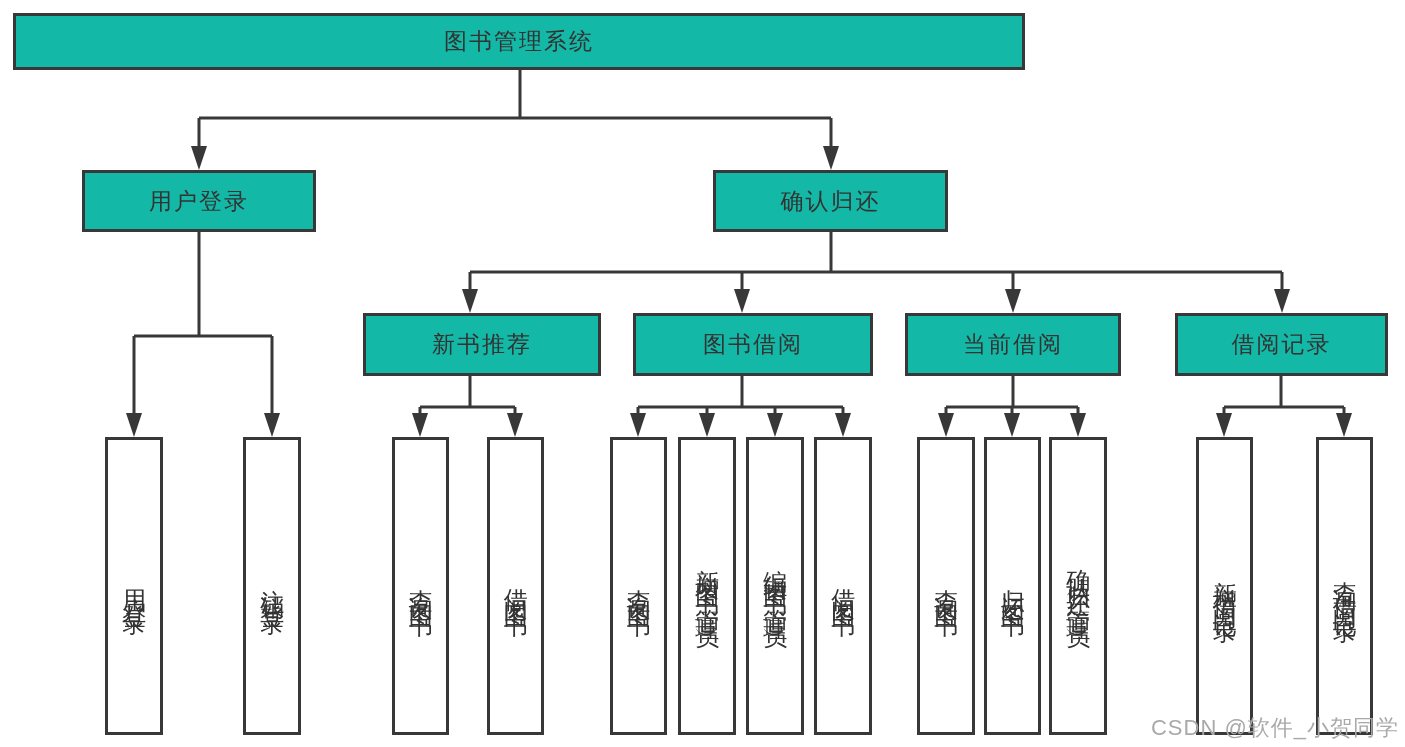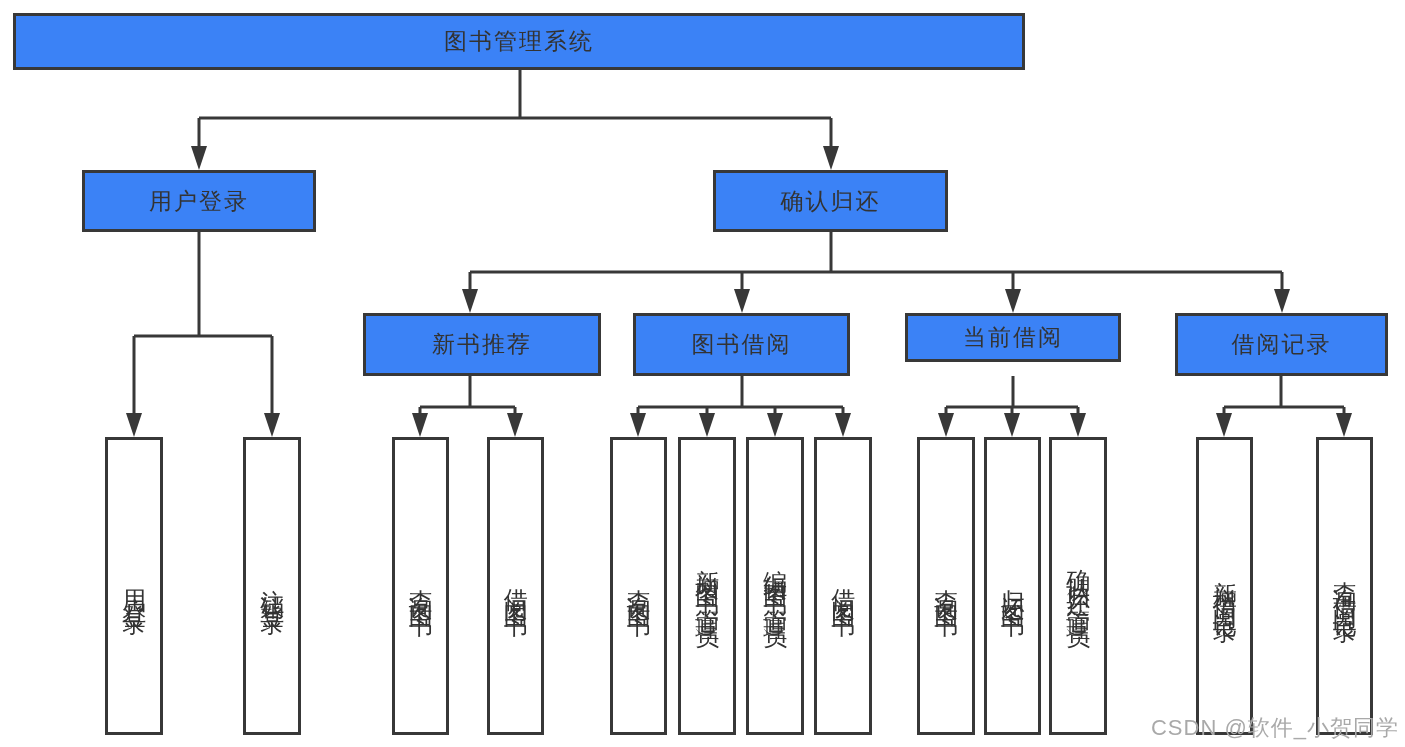--- a/index.html
+++ b/index.html
@@ -2,21 +2,21 @@
 <html><head>
 <meta charset="utf-8">
 <style>
   html,body{margin:0;padding:0;background:#fff;}
   .stage{
     position:relative;width:1405px;height:747px;background:#ffffff;
     font-family:"Liberation Sans","DejaVu Sans",sans-serif;color:#333333;overflow:hidden;
   }
   .wires{position:absolute;left:0;top:0;z-index:0;}
   .hbox{
-    position:absolute;box-sizing:border-box;border:3px solid #383838;background:#3b82f6;
+    position:absolute;box-sizing:border-box;border:3px solid #383838;background:#14b8a6;
     display:flex;align-items:center;justify-content:center;z-index:1;
     font-size:23px;letter-spacing:2px;white-space:nowrap;
   }
   .vbox{
     position:absolute;box-sizing:border-box;border:3px solid #383838;background:#ffffff;
     display:flex;align-items:center;justify-content:center;z-index:1;
   }
   .vbox span{
     writing-mode:vertical-rl;text-orientation:mixed;
     font-size:24px;letter-spacing:8px;line-height:1.1;
@@ -78,24 +78,24 @@
   <div class="hbox" style="left:82px;top:170px;width:234px;height:62px">
     <span>用户登录</span>
   </div>
   <div class="hbox" style="left:713px;top:170px;width:235px;height:62px">
     <span>确认归还</span>
   </div>
 
   <div class="hbox" style="left:363px;top:313px;width:238px;height:63px">
     <span>新书推荐</span>
   </div>
-  <div class="hbox" style="left:633px;top:313px;width:217px;height:63px">
+  <div class="hbox" style="left:633px;top:313px;width:240px;height:63px">
     <span>图书借阅</span>
   </div>
-  <div class="hbox" style="left:905px;top:313px;width:216px;height:49px">
+  <div class="hbox" style="left:905px;top:313px;width:216px;height:63px">
     <span>当前借阅</span>
   </div>
   <div class="hbox" style="left:1175px;top:313px;width:213px;height:63px">
     <span>借阅记录</span>
   </div>
 
   <div class="vbox" style="left:105px;top:437px;width:58px;height:298px">
     <span>用户登录</span>
   </div>
   <div class="vbox" style="left:243px;top:437px;width:58px;height:298px">

